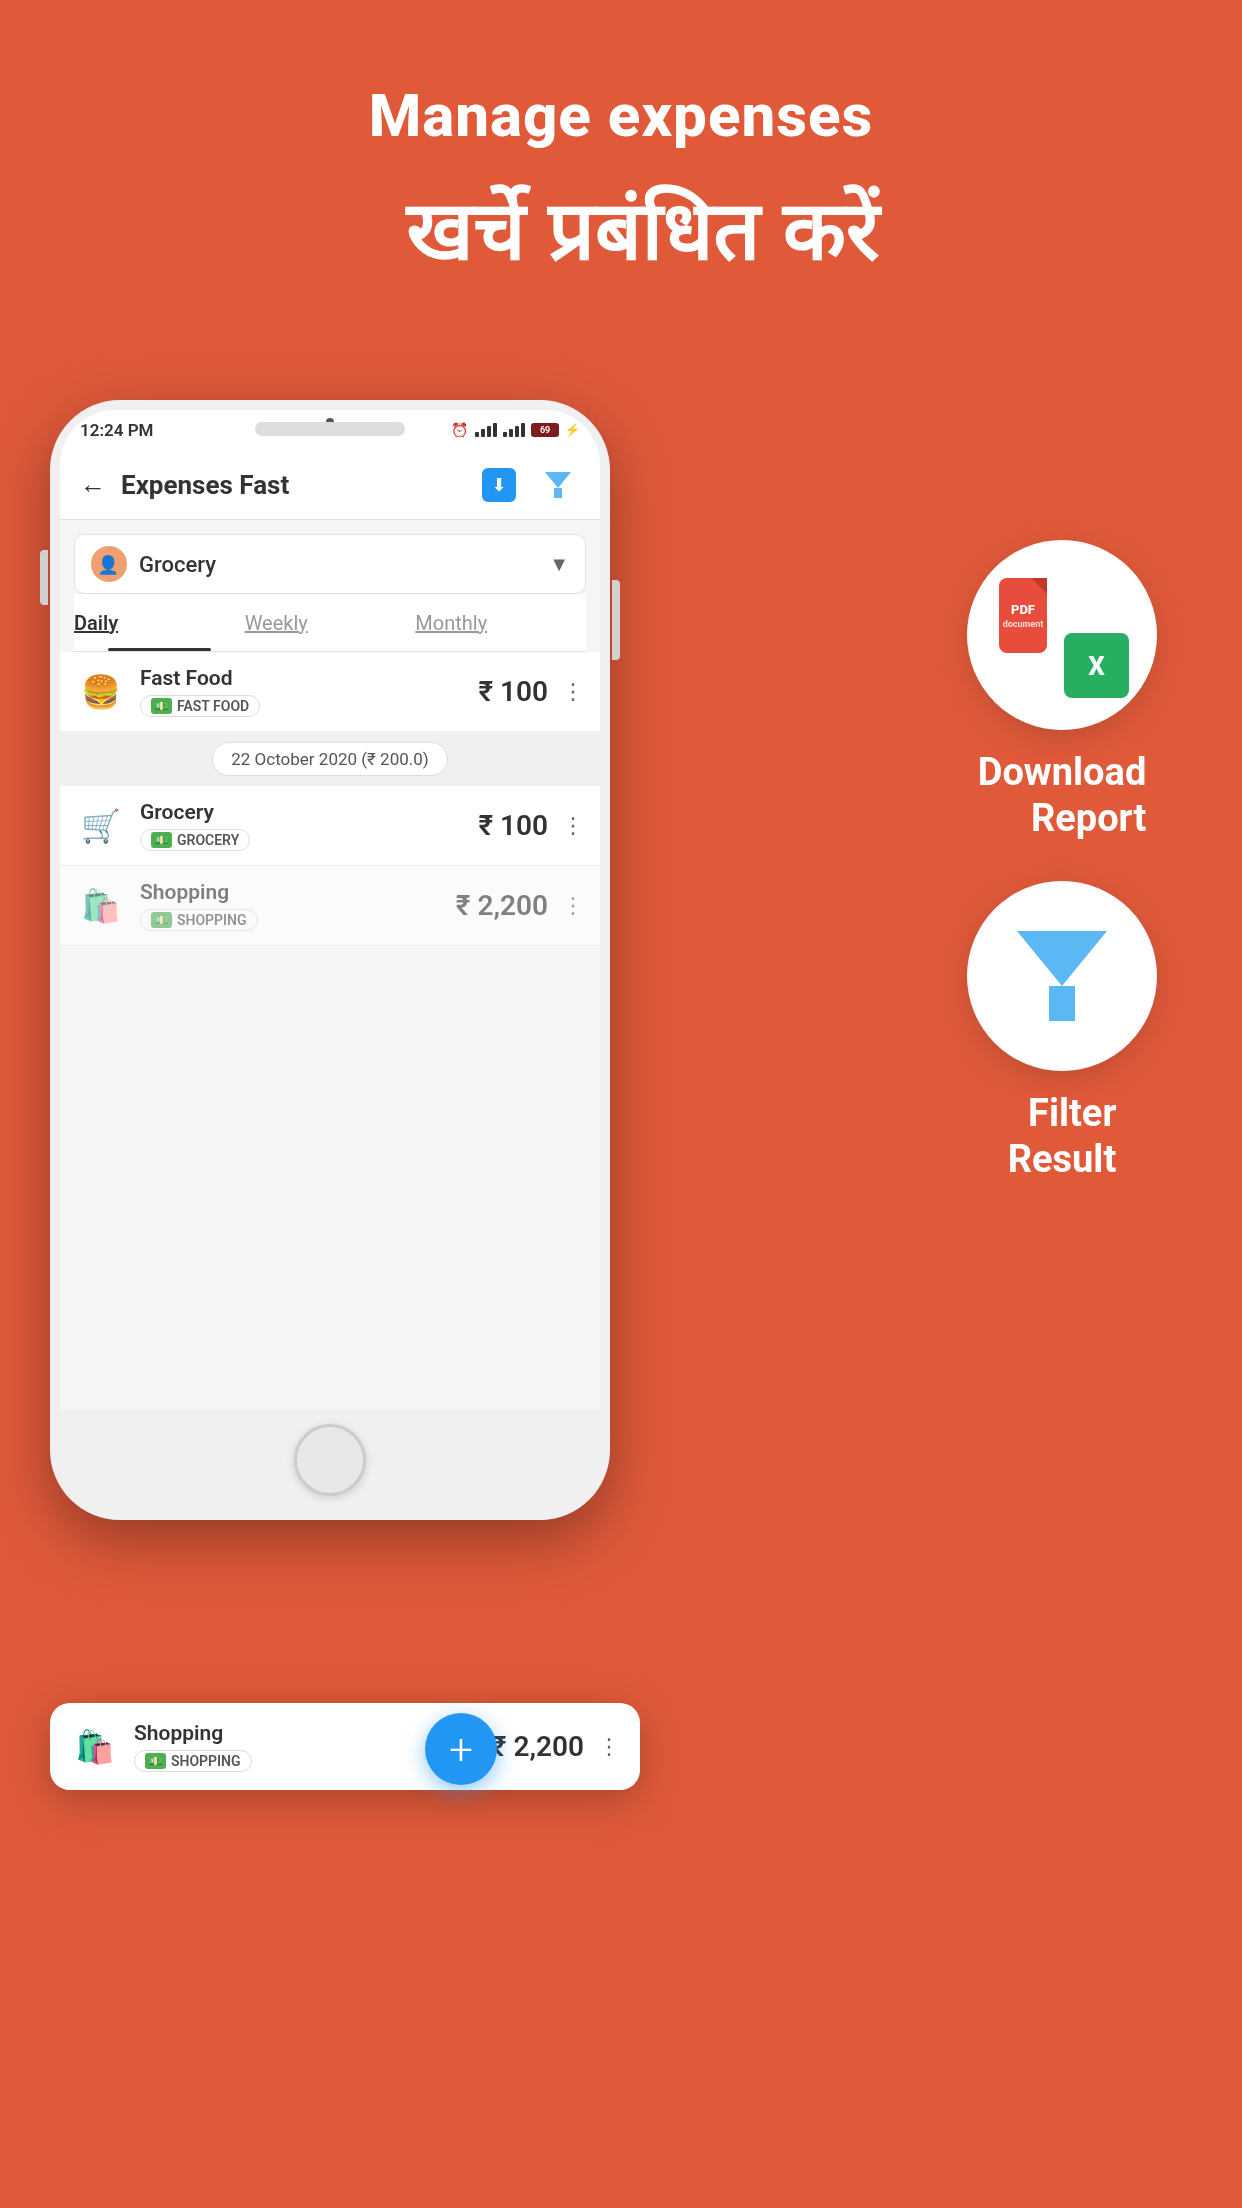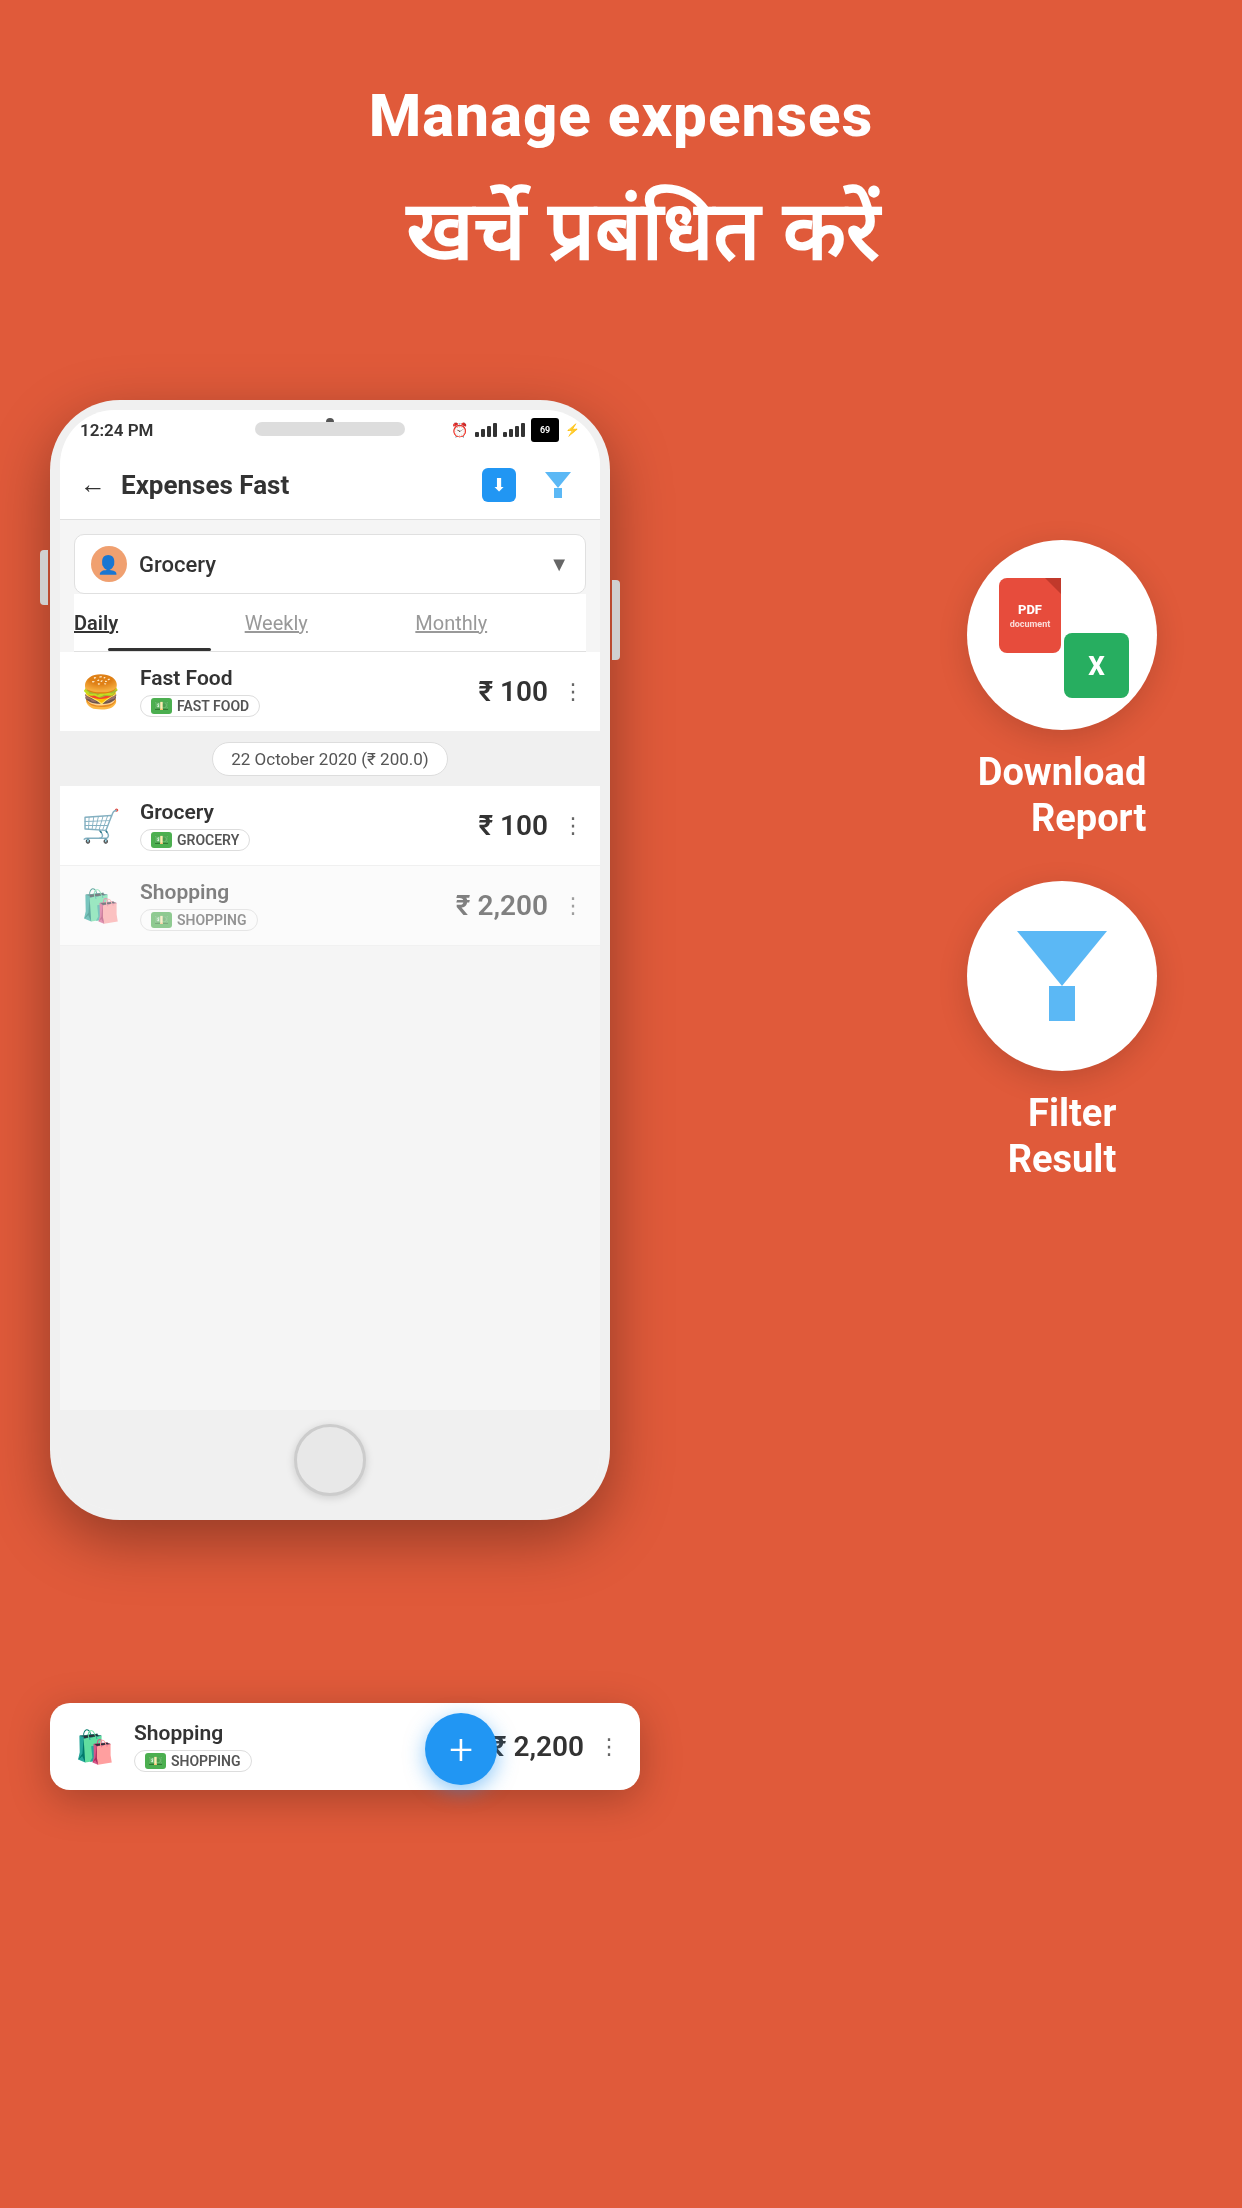--- a/index.html
+++ b/index.html
@@ -115,23 +115,23 @@
       align-items: center;
       justify-content: space-between;
       padding: 0 20px;
       font-size: 18px;
       font-weight: 600;
       flex-shrink: 0;
     }
     .status-bar-time { color: #333; font-size: 17px; }
     .status-bar-icons { display: flex; align-items: center; gap: 6px; }
     .battery-icon {
-      background: #000000;
+      background: #7f1d1d;
       width: 28px;
-      height: 24px;
+      height: 14px;
       border-radius: 3px;
       position: relative;
       font-size: 10px;
       color: #fff;
       display: flex;
       align-items: center;
       justify-content: center;
     }
 
     
@@ -399,21 +399,21 @@
     .feature-label {
       font-size: 38px;
       font-weight: 700;
       color: #fff;
       text-align: right;
       line-height: 1.2;
     }
 
     
     .pdf-badge {
-      width: 62px;
+      width: 48px;
       height: 75px;
       background: #e74c3c;
       border-radius: 8px;
       display: flex;
       flex-direction: column;
       align-items: center;
       justify-content: center;
       color: #fff;
       font-size: 16px;
       font-weight: 700;

